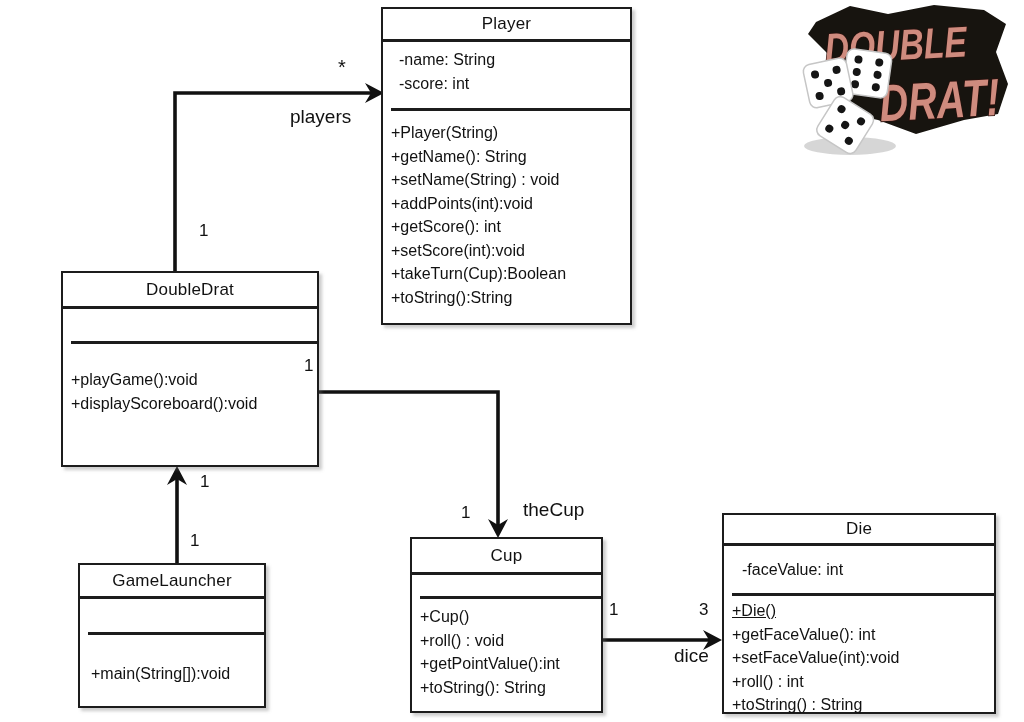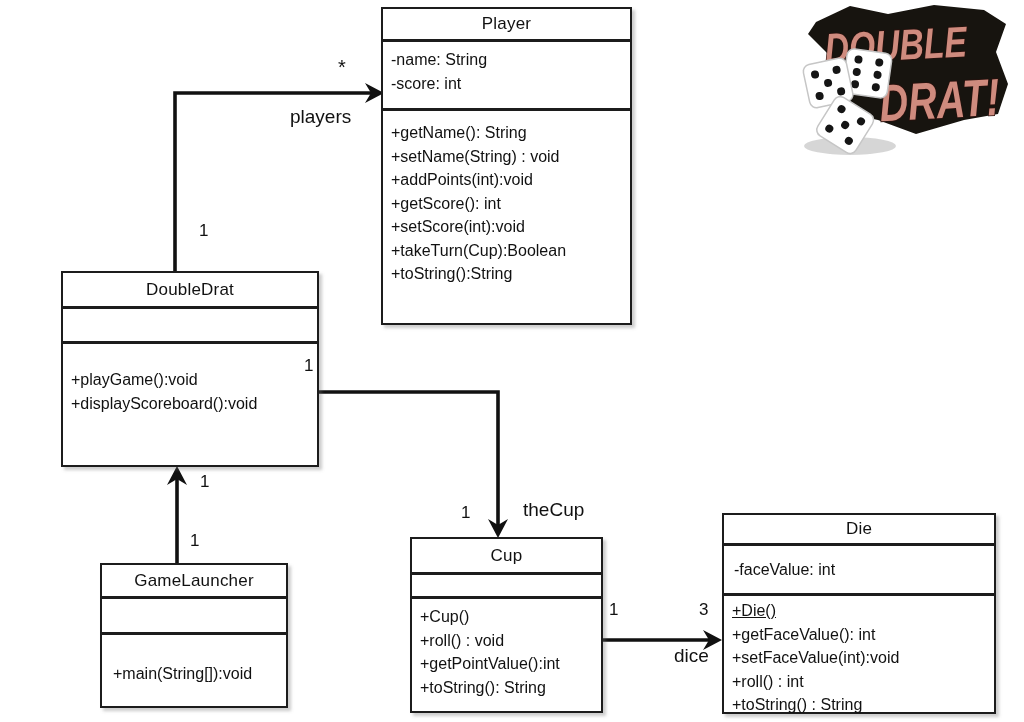--- a/index.html
+++ b/index.html
@@ -14,21 +14,21 @@
     position:absolute; background:#fff; border:2px solid #1c1c1c;
     box-sizing:border-box; box-shadow:3px 3px 3px rgba(110,110,110,.35);
   }
   .cls-title {
     box-sizing:border-box; border-bottom:3px solid #1c1c1c;
     display:flex; align-items:center; justify-content:center;
     font-size:17px; letter-spacing:.2px;
   }
   .cls-attrs {
     box-sizing:border-box; border-bottom:3px solid #1c1c1c;
-    padding:6px 8px 0 8px; overflow:hidden;
+    padding:6px 8px 0 8px; overflow:hidden;margin-left:8px;
   }
   .cls-methods { box-sizing:border-box; padding:6px 8px 0 8px; overflow:hidden; }
   .m { font-size:16px; line-height:23.5px; white-space:nowrap; }
   .u { text-decoration:underline; }
   
   .lbl { position:absolute; font-size:17px; line-height:20px; }
   .role { font-size:19px; }
   #connectors { position:absolute; left:0; top:0; width:1024px; height:722px; }
   #logo { position:absolute; left:792px; top:0; width:230px; height:162px; }
 </style>
@@ -52,40 +52,41 @@
     <polygon points="722,640 703,630 709,640 703,650" fill="#111"></polygon>
   </svg>
 
   <div class="cls" style="left:381px; top:7px; width:251px; height:318px;">
     <div class="cls-title" style="height:33px;">Player</div>
     <div class="cls-attrs" style="height:69px;">
       <div class="m">-name: String</div>
       <div class="m">-score: int</div>
     </div>
     <div class="cls-methods" style="padding-top:10px;">
+      <div class="m">+Player(String)</div>
       <div class="m">+getName(): String</div>
       <div class="m">+setName(String) : void</div>
       <div class="m">+addPoints(int):void</div>
       <div class="m">+getScore(): int</div>
       <div class="m">+setScore(int):void</div>
       <div class="m">+takeTurn(Cup):Boolean</div>
       <div class="m">+toString():String</div>
     </div>
   </div>
 
   <div class="cls" style="left:61px; top:271px; width:258px; height:196px;">
     <div class="cls-title" style="height:36px;">DoubleDrat</div>
     <div class="cls-attrs" style="height:35px;"></div>
     <div class="cls-methods" style="padding-top:24px;">
       <div class="m">+playGame():void</div>
       <div class="m">+displayScoreboard():void</div>
     </div>
   </div>
 
-  <div class="cls" style="left:100px; top:563px; width:188px; height:145px;">
+  <div class="cls" style="left:78px; top:563px; width:188px; height:145px;">
     <div class="cls-title" style="height:34px;">GameLauncher</div>
     <div class="cls-attrs" style="height:36px;"></div>
     <div class="cls-methods" style="padding-top:27px; padding-left:11px;">
       <div class="m">+main(String[]):void</div>
     </div>
   </div>
 
   <div class="cls" style="left:410px; top:537px; width:193px; height:176px;">
     <div class="cls-title" style="height:36px;">Cup</div>
     <div class="cls-attrs" style="height:24px;"></div>

